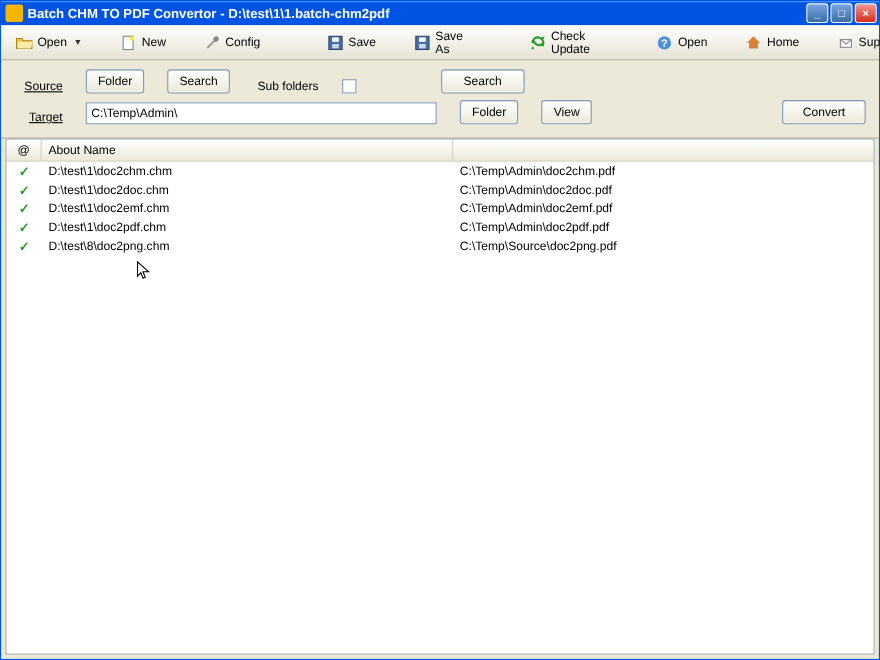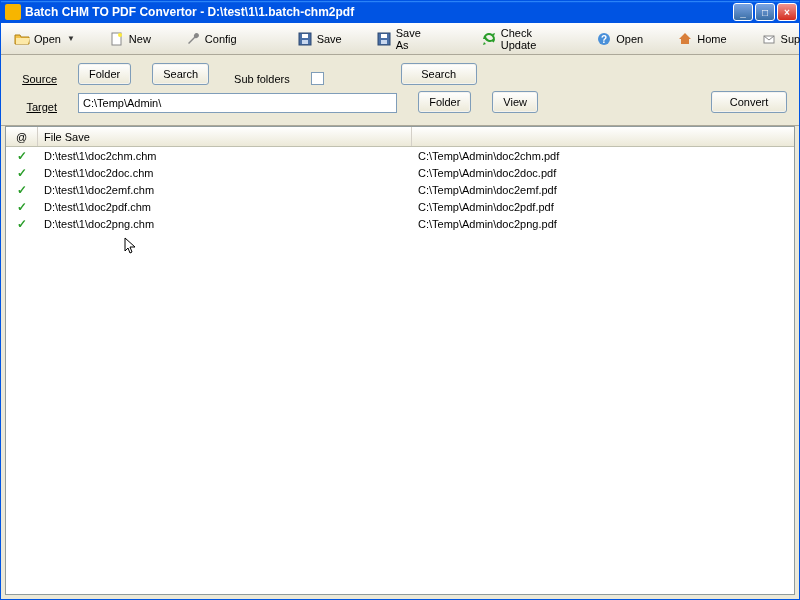--- a/index.html
+++ b/index.html
@@ -198,21 +198,21 @@
       <button class="btn">Folder</button>
       <button class="btn">View</button>
       <span style="flex:0 0 106px"></span>
       <button class="btn btn-wide">Convert</button>
     </div>
   </div>
 
   <div class="main-area">
     <div class="list-header">
       <div class="col-status">@</div>
-      <div class="col-file">File Save</div>
+      <div class="col-file">About Name</div>
       <div class="col-scroll"></div>
     </div>
     <div class="list-body">
       <div class="row">
         <div class="col-status">
             <span class="check-green">✓</span>
           </div>
         <div class="col-file">D:\test\1\doc2chm.chm</div>
         <div class="col-result">C:\Temp\Admin\doc2chm.pdf</div>
       </div>
@@ -234,22 +234,22 @@
         <div class="col-status">
             <span class="check-green">✓</span>
           </div>
         <div class="col-file">D:\test\1\doc2pdf.chm</div>
         <div class="col-result">C:\Temp\Admin\doc2pdf.pdf</div>
       </div>
       <div class="row">
         <div class="col-status">
             <span class="check-green">✓</span>
           </div>
-        <div class="col-file">D:\test\1\doc2png.chm</div>
-        <div class="col-result">C:\Temp\Admin\doc2png.pdf</div>
+        <div class="col-file">D:\test\8\doc2png.chm</div>
+        <div class="col-result">C:\Temp\Source\doc2png.pdf</div>
       </div>
       <div class="cursor">
         <svg viewBox="0 0 16 20">
             <path fill="#fff" stroke="#000" d="M1 1l0 13 3-3 2 5 2-1-2-5 5 0z"></path>
           </svg>
       </div>
     </div>
   </div>
 </div>
 

